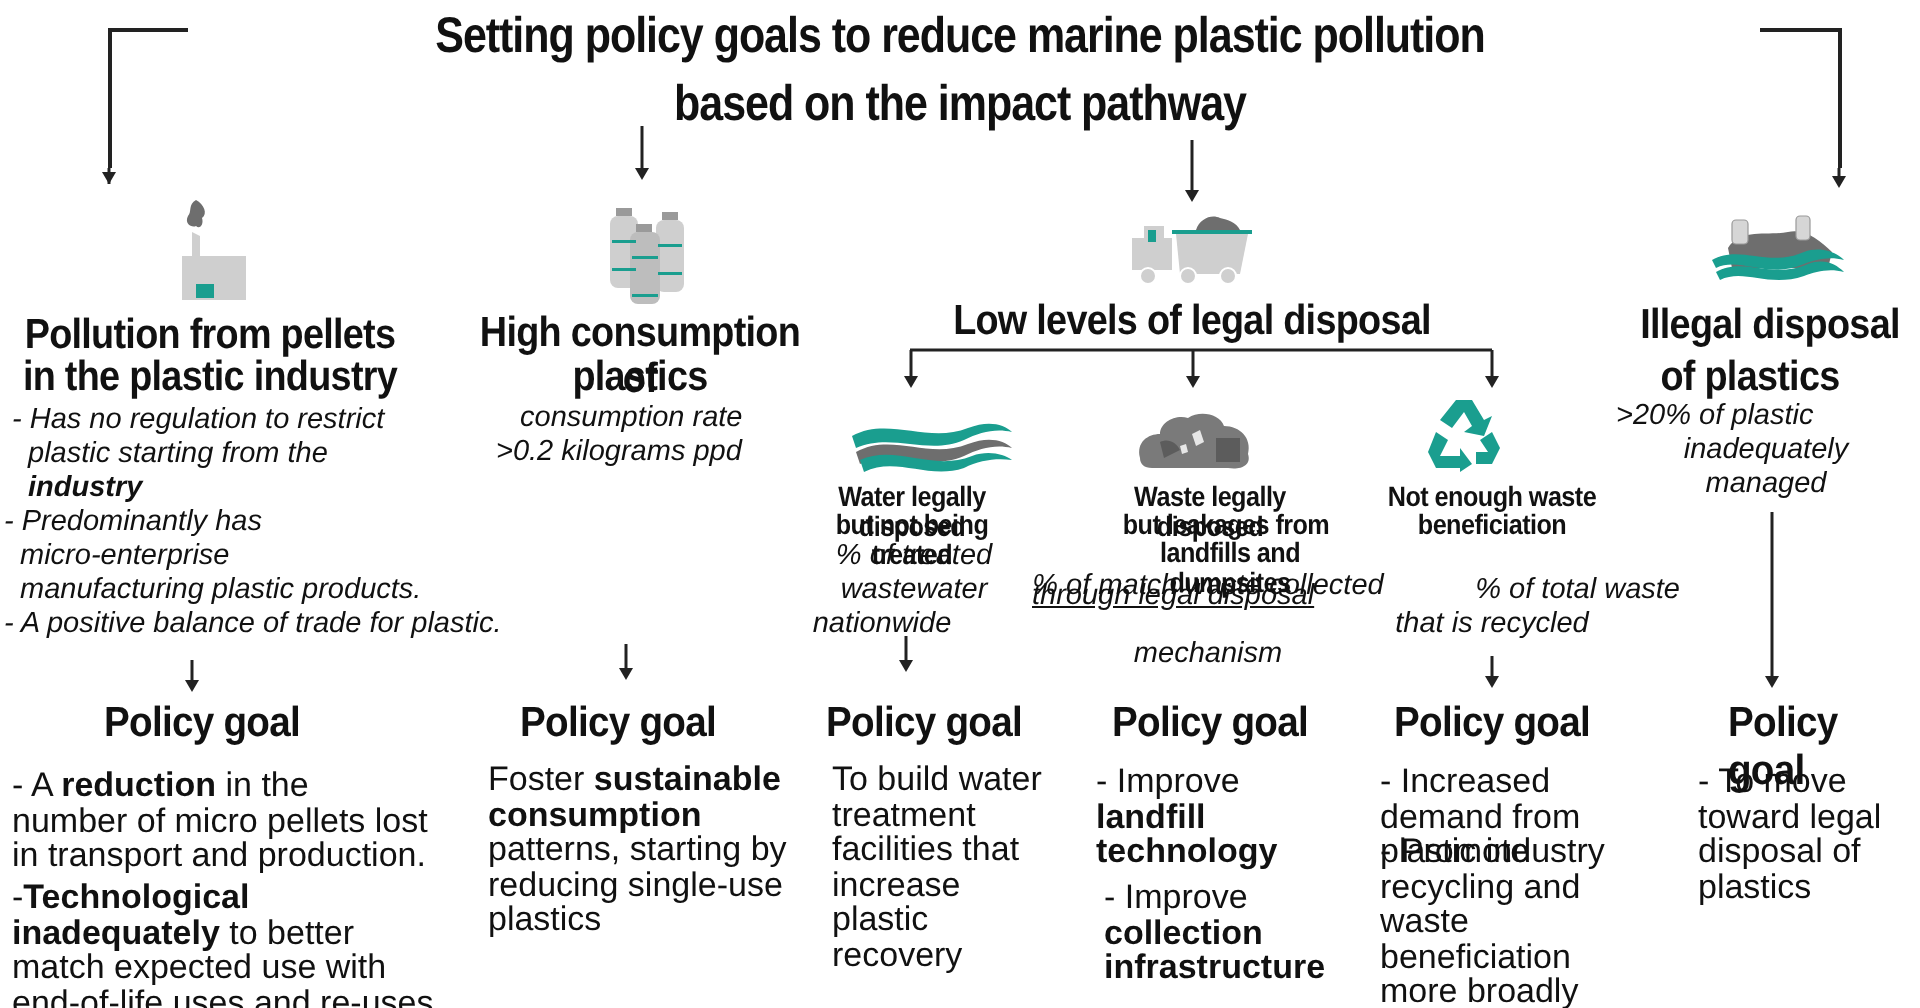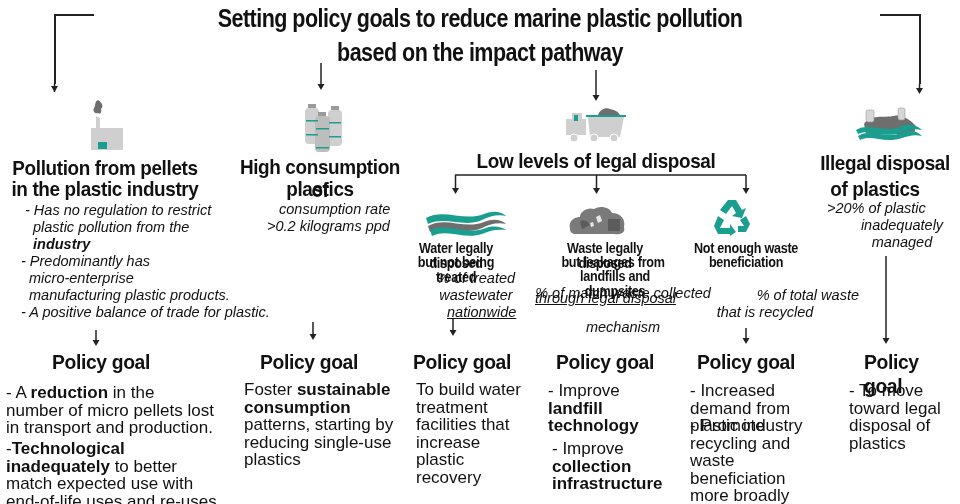--- a/index.html
+++ b/index.html
@@ -5,21 +5,21 @@
   html, body { margin:0; padding:0; background:#ffffff; }
   body { width:960px; height:504px; position:relative; overflow:hidden;
          font-family:"Liberation Sans", sans-serif; color:#111; }
   .abs { position:absolute; }
   .title { left:0; width:960px; text-align:center; font-weight:bold; font-size:25px;
            letter-spacing:-0.6px; transform:scaleX(0.86); transform-origin:center; line-height:33px; }
   .heading { font-weight:bold; font-size:21px; line-height:23px; letter-spacing:-0.4px; text-align:center;
              transform:scaleX(0.9); transform-origin:center top; }
   .subhead { font-weight:bold; font-size:14px; line-height:15px; letter-spacing:-0.3px; text-align:center;
              transform:scaleX(0.9); transform-origin:center top; }
-  .ital { font-style:italic; font-size:14.5px; line-height:17px;margin-left:19px; }
+  .ital { font-style:italic; font-size:14.5px; line-height:17px; }
   .pg { font-weight:bold; font-size:21px; letter-spacing:-0.4px; transform:scaleX(0.92); transform-origin:left top; }
   .goal { font-size:17px; line-height:17.5px; }
   .goal b { font-weight:bold; }
   .line { background:#222; }
   svg.arrow { position:absolute; overflow:visible; }
 </style>
 </head>
 <body>
 
 <div class="abs title" style="top:2px;">Setting policy goals to reduce marine plastic pollution</div>
@@ -71,21 +71,21 @@
 
 <svg class="abs" style="left:88px; top:98px;" width="38" height="54" viewBox="0 0 38 54">
   <path d="M10,2 C6,4 8,8 6,10 C4,14 8,16 10,15 C12,17 14,14 13,11 C16,9 14,4 10,2 Z" fill="#6e6e6e"></path>
   <path d="M8,18 L12,20 L12,30 L8,30 Z" fill="#cfcfcf"></path>
   <rect x="3" y="30" width="32" height="22" fill="#cfcfcf"></rect>
   <rect x="10" y="44" width="9" height="7" fill="#1a9e8f"></rect>
 </svg>
 <div class="abs heading" style="left:0; top:156px; width:210px;">Pollution from pellets</div>
 <div class="abs heading" style="left:0; top:177px; width:210px;">in the plastic industry</div>
 <div class="abs ital" style="left:6px; top:202px;">- Has no regulation to restrict</div>
-<div class="abs ital" style="left:14px; top:219px;">plastic pollution from the</div>
+<div class="abs ital" style="left:14px; top:219px;">plastic starting from the</div>
 <div class="abs ital" style="left:14px; top:236px;font-weight:bold;">industry</div>
 <div class="abs ital" style="left:2px; top:253px;">- Predominantly has</div>
 <div class="abs ital" style="left:10px; top:270px;">micro-enterprise</div>
 <div class="abs ital" style="left:10px; top:287px;">manufacturing plastic products.</div>
 <div class="abs ital" style="left:2px; top:304px;">- A positive balance of trade for plastic.</div>
 
 <div class="abs pg" style="left:52px; top:350px;">Policy goal</div>
 <div class="abs goal" style="left:6px; top:384px; width:210px;">
   <span>- A </span><b>reduction</b><span> in the number of micro pellets lost in transport and production.</span>
 </div>
@@ -132,21 +132,21 @@
 
 <svg class="abs" style="left:424px; top:208px;" width="84" height="30" viewBox="0 0 84 30">
   <path d="M2,10 C20,0 40,14 60,6 C70,2 78,4 82,8 C74,6 66,8 58,12 C40,20 22,8 4,16 Z" fill="#1a9e8f"></path>
   <path d="M4,18 C22,8 40,22 60,14 C70,10 78,12 82,16 C74,14 66,16 58,20 C40,28 22,16 6,24 Z" fill="#6e6e6e"></path>
   <path d="M6,22 C24,14 42,28 62,20 C70,17 78,19 82,22 C74,21 66,22 58,26 C40,32 24,20 8,28 Z" fill="#1a9e8f"></path>
 </svg>
 <div class="abs subhead" style="left:392px; top:241px; width:128px;">Water legally disposed</div>
 <div class="abs subhead" style="left:392px; top:255px; width:128px;">but not being treated</div>
 <div class="abs ital" style="left:412px; top:270px; width:90px; text-align:center;">% of treated</div>
 <div class="abs ital" style="left:412px; top:287px; width:90px; text-align:center;">wastewater</div>
-<div class="abs ital" style="left:428px; top:304px; width:90px; text-decoration:underline;">nationwide</div>
+<div class="abs ital" style="left:396px; top:304px; width:90px; text-align:center;">nationwide</div>
 
 <div class="abs pg" style="left:413px; top:350px;">Policy goal</div>
 <div class="abs goal" style="left:416px; top:381px; width:112px;">To build water treatment facilities that increase plastic recovery</div>
 
 <svg class="abs" style="left:566px; top:203px;" width="62" height="34" viewBox="0 0 62 34">
   <path d="M4,26 C2,18 8,14 14,14 C14,8 22,4 28,6 C34,2 44,4 46,10 C54,10 60,16 58,24 C60,30 54,32 48,31 L10,31 C6,31 4,29 4,26 Z" fill="#7a7a7a"></path>
   <path d="M14,18 C18,16 22,18 24,22 L16,26 Z" fill="#5c5c5c"></path>
   <rect x="42" y="16" width="12" height="12" fill="#5c5c5c"></rect>
   <path d="M30,14 L34,12 L36,18 L32,20 Z" fill="#e6e6e6"></path>
   <path d="M24,20 L27,19 L28,23 L25,24 Z" fill="#e6e6e6"></path>

